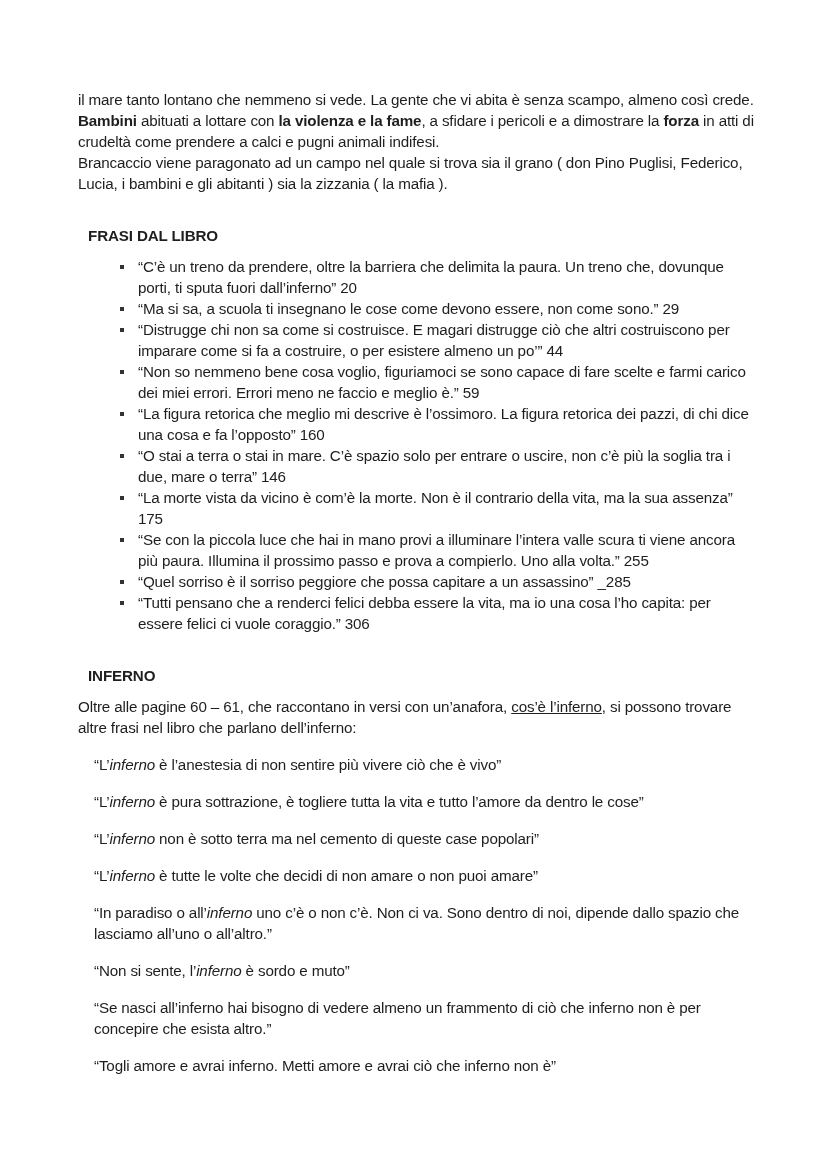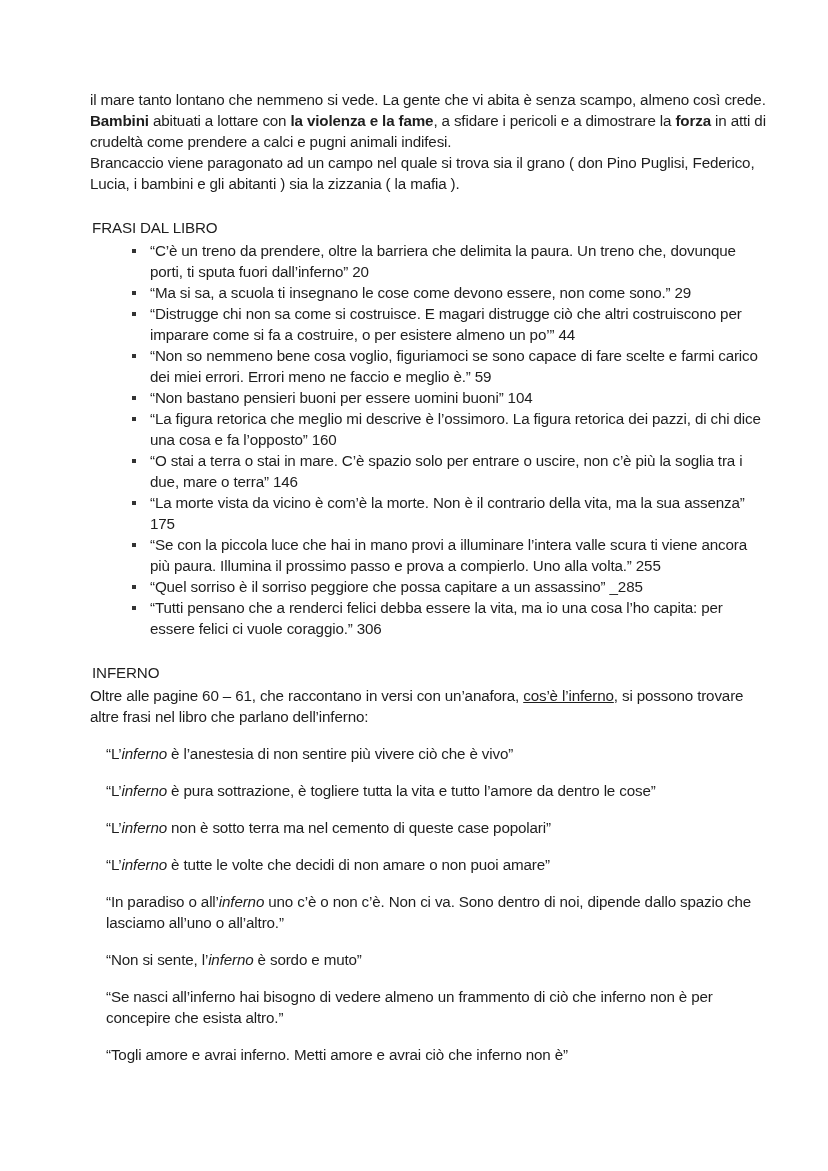--- a/index.html
+++ b/index.html
@@ -1,25 +1,25 @@
 <!DOCTYPE html>
 <html><head>
 <meta charset="utf-8">
 <style>
   html, body { margin: 0; padding: 0; background: #ffffff; }
   body { width: 828px; height: 1171px; overflow: hidden; position: relative; }
   .page {
-    position: absolute; left: 90px; top: 89px; width: 680px;
+    position: absolute; left: 78px; top: 89px; width: 680px;
     font-family: "Liberation Sans", sans-serif;
     font-size: 15.2px; line-height: 21px; color: #1e1e1e;
     letter-spacing: -0.15px;
   }
   p { margin: 0; }
   .gap { height: 21px; }
-  .heading { margin: 2px; font-weight: normal; font-size: 15.2px; }
+  .heading { margin: 10px; font-weight: bold; font-size: 15.2px; }
   ul.quotes { list-style: none; margin: 0; padding: 0; }
   ul.quotes li { position: relative; padding-left: 60px; }
   ul.quotes li .bullet {
     position: absolute; left: 42px; top: 9px; width: 4px; height: 4px; background: #333;
   }
   .inf-line { margin: 16px; }
   u { text-decoration: underline; }
 </style>
 </head>
 <body>
@@ -29,21 +29,21 @@
   <p>Brancaccio viene paragonato ad un campo nel quale si trova sia il grano ( don Pino Puglisi, Federico, Lucia, i bambini e gli abitanti ) sia la zizzania ( la mafia ).</p>
 
   <div class="gap"></div>
 
   <p class="heading">FRASI DAL LIBRO</p>
   <ul class="quotes">
     <li><span class="bullet"></span><span>“C’è un treno da prendere, oltre la barriera che delimita la paura. Un treno che, dovunque porti, ti sputa fuori dall’inferno” 20</span></li>
     <li><span class="bullet"></span><span>“Ma si sa, a scuola ti insegnano le cose come devono essere, non come sono.” 29</span></li>
     <li><span class="bullet"></span><span>“Distrugge chi non sa come si costruisce. E magari distrugge ciò che altri costruiscono per imparare come si fa a costruire, o per esistere almeno un po’” 44</span></li>
     <li><span class="bullet"></span><span>“Non so nemmeno bene cosa voglio, figuriamoci se sono capace di fare scelte e farmi carico dei miei errori. Errori meno ne faccio e meglio è.” 59</span></li>
-    <li><span class="bullet"></span><span>“Non bastano pensieri buoni per essere uomini buoni” 104</span></li>
+    <li><span class="bullet"></span></li>
     <li><span class="bullet"></span><span>“La figura retorica che meglio mi descrive è l’ossimoro. La figura retorica dei pazzi, di chi dice una cosa e fa l’opposto” 160</span></li>
     <li><span class="bullet"></span><span>“O stai a terra o stai in mare. C’è spazio solo per entrare o uscire, non c’è più la soglia tra i due, mare o terra” 146</span></li>
     <li><span class="bullet"></span><span>“La morte vista da vicino è com’è la morte. Non è il contrario della vita, ma la sua assenza” 175</span></li>
     <li><span class="bullet"></span><span>“Se con la piccola luce che hai in mano provi a illuminare l’intera valle scura ti viene ancora più paura. Illumina il prossimo passo e prova a compierlo. Uno alla volta.” 255</span></li>
     <li><span class="bullet"></span><span>“Quel sorriso è il sorriso peggiore che possa capitare a un assassino” _285</span></li>
     <li><span class="bullet"></span><span>“Tutti pensano che a renderci felici debba essere la vita, ma io una cosa l’ho capita: per essere felici ci vuole coraggio.” 306</span></li>
   </ul>
 
   <div class="gap"></div>
 

